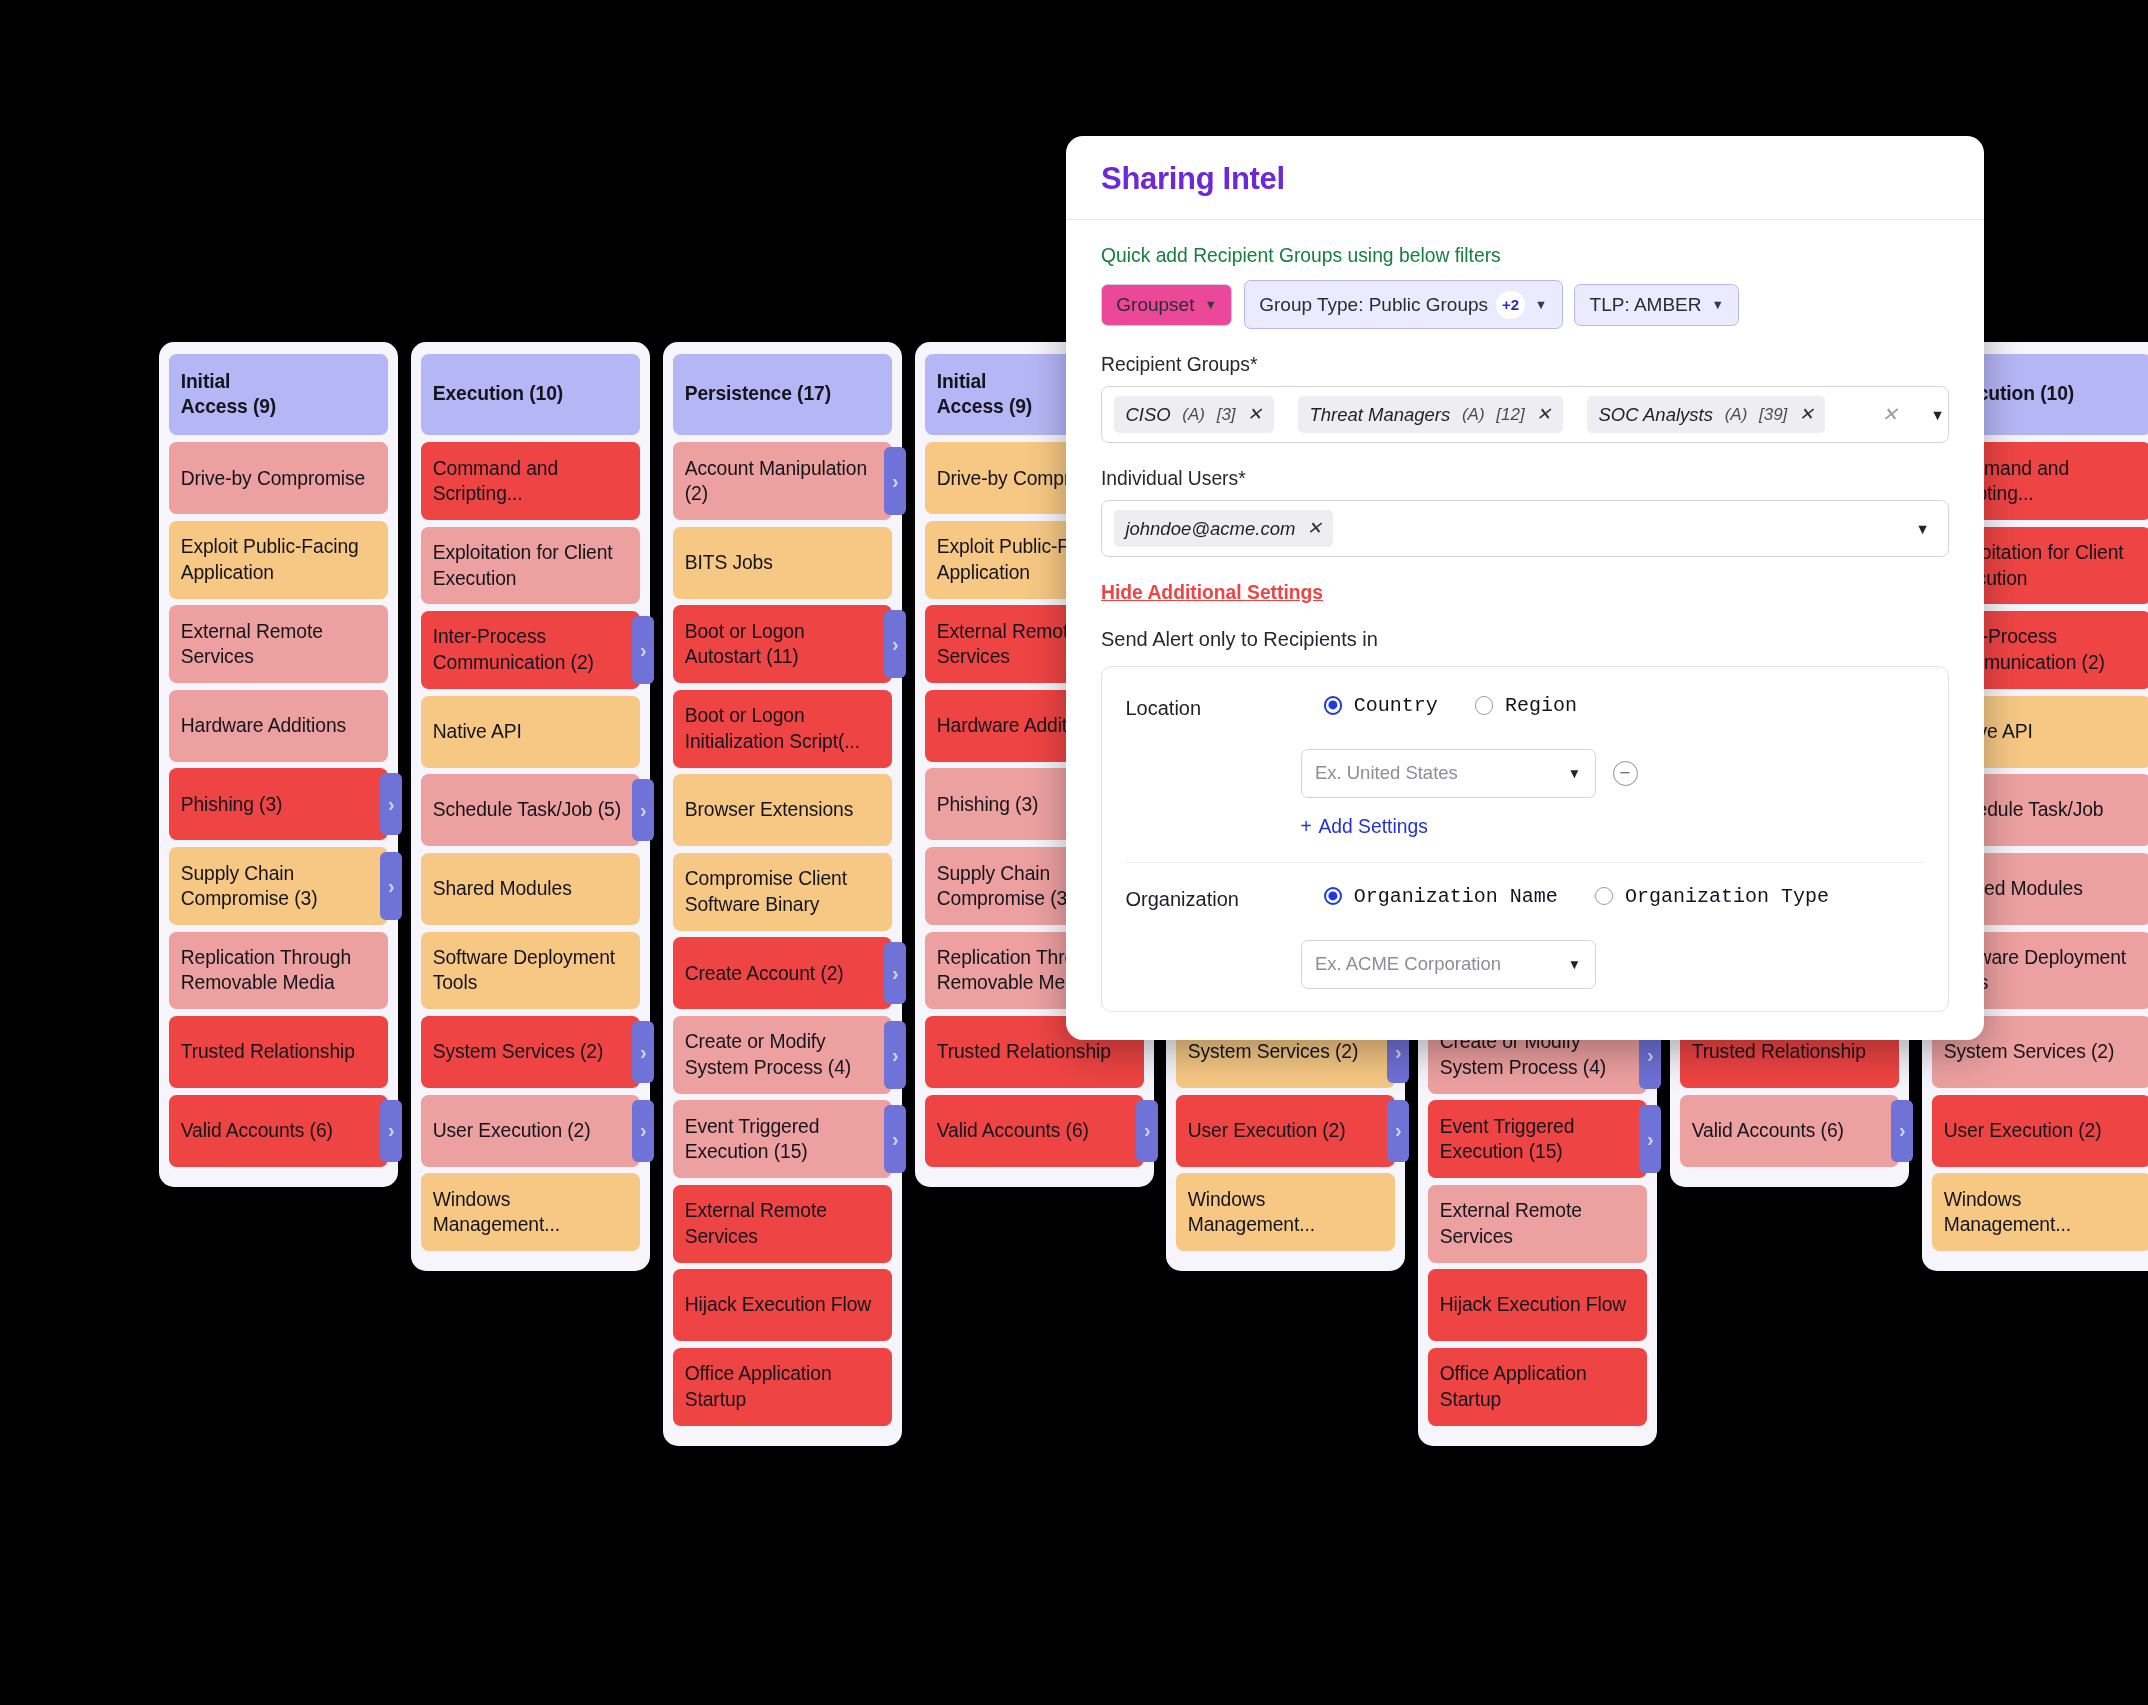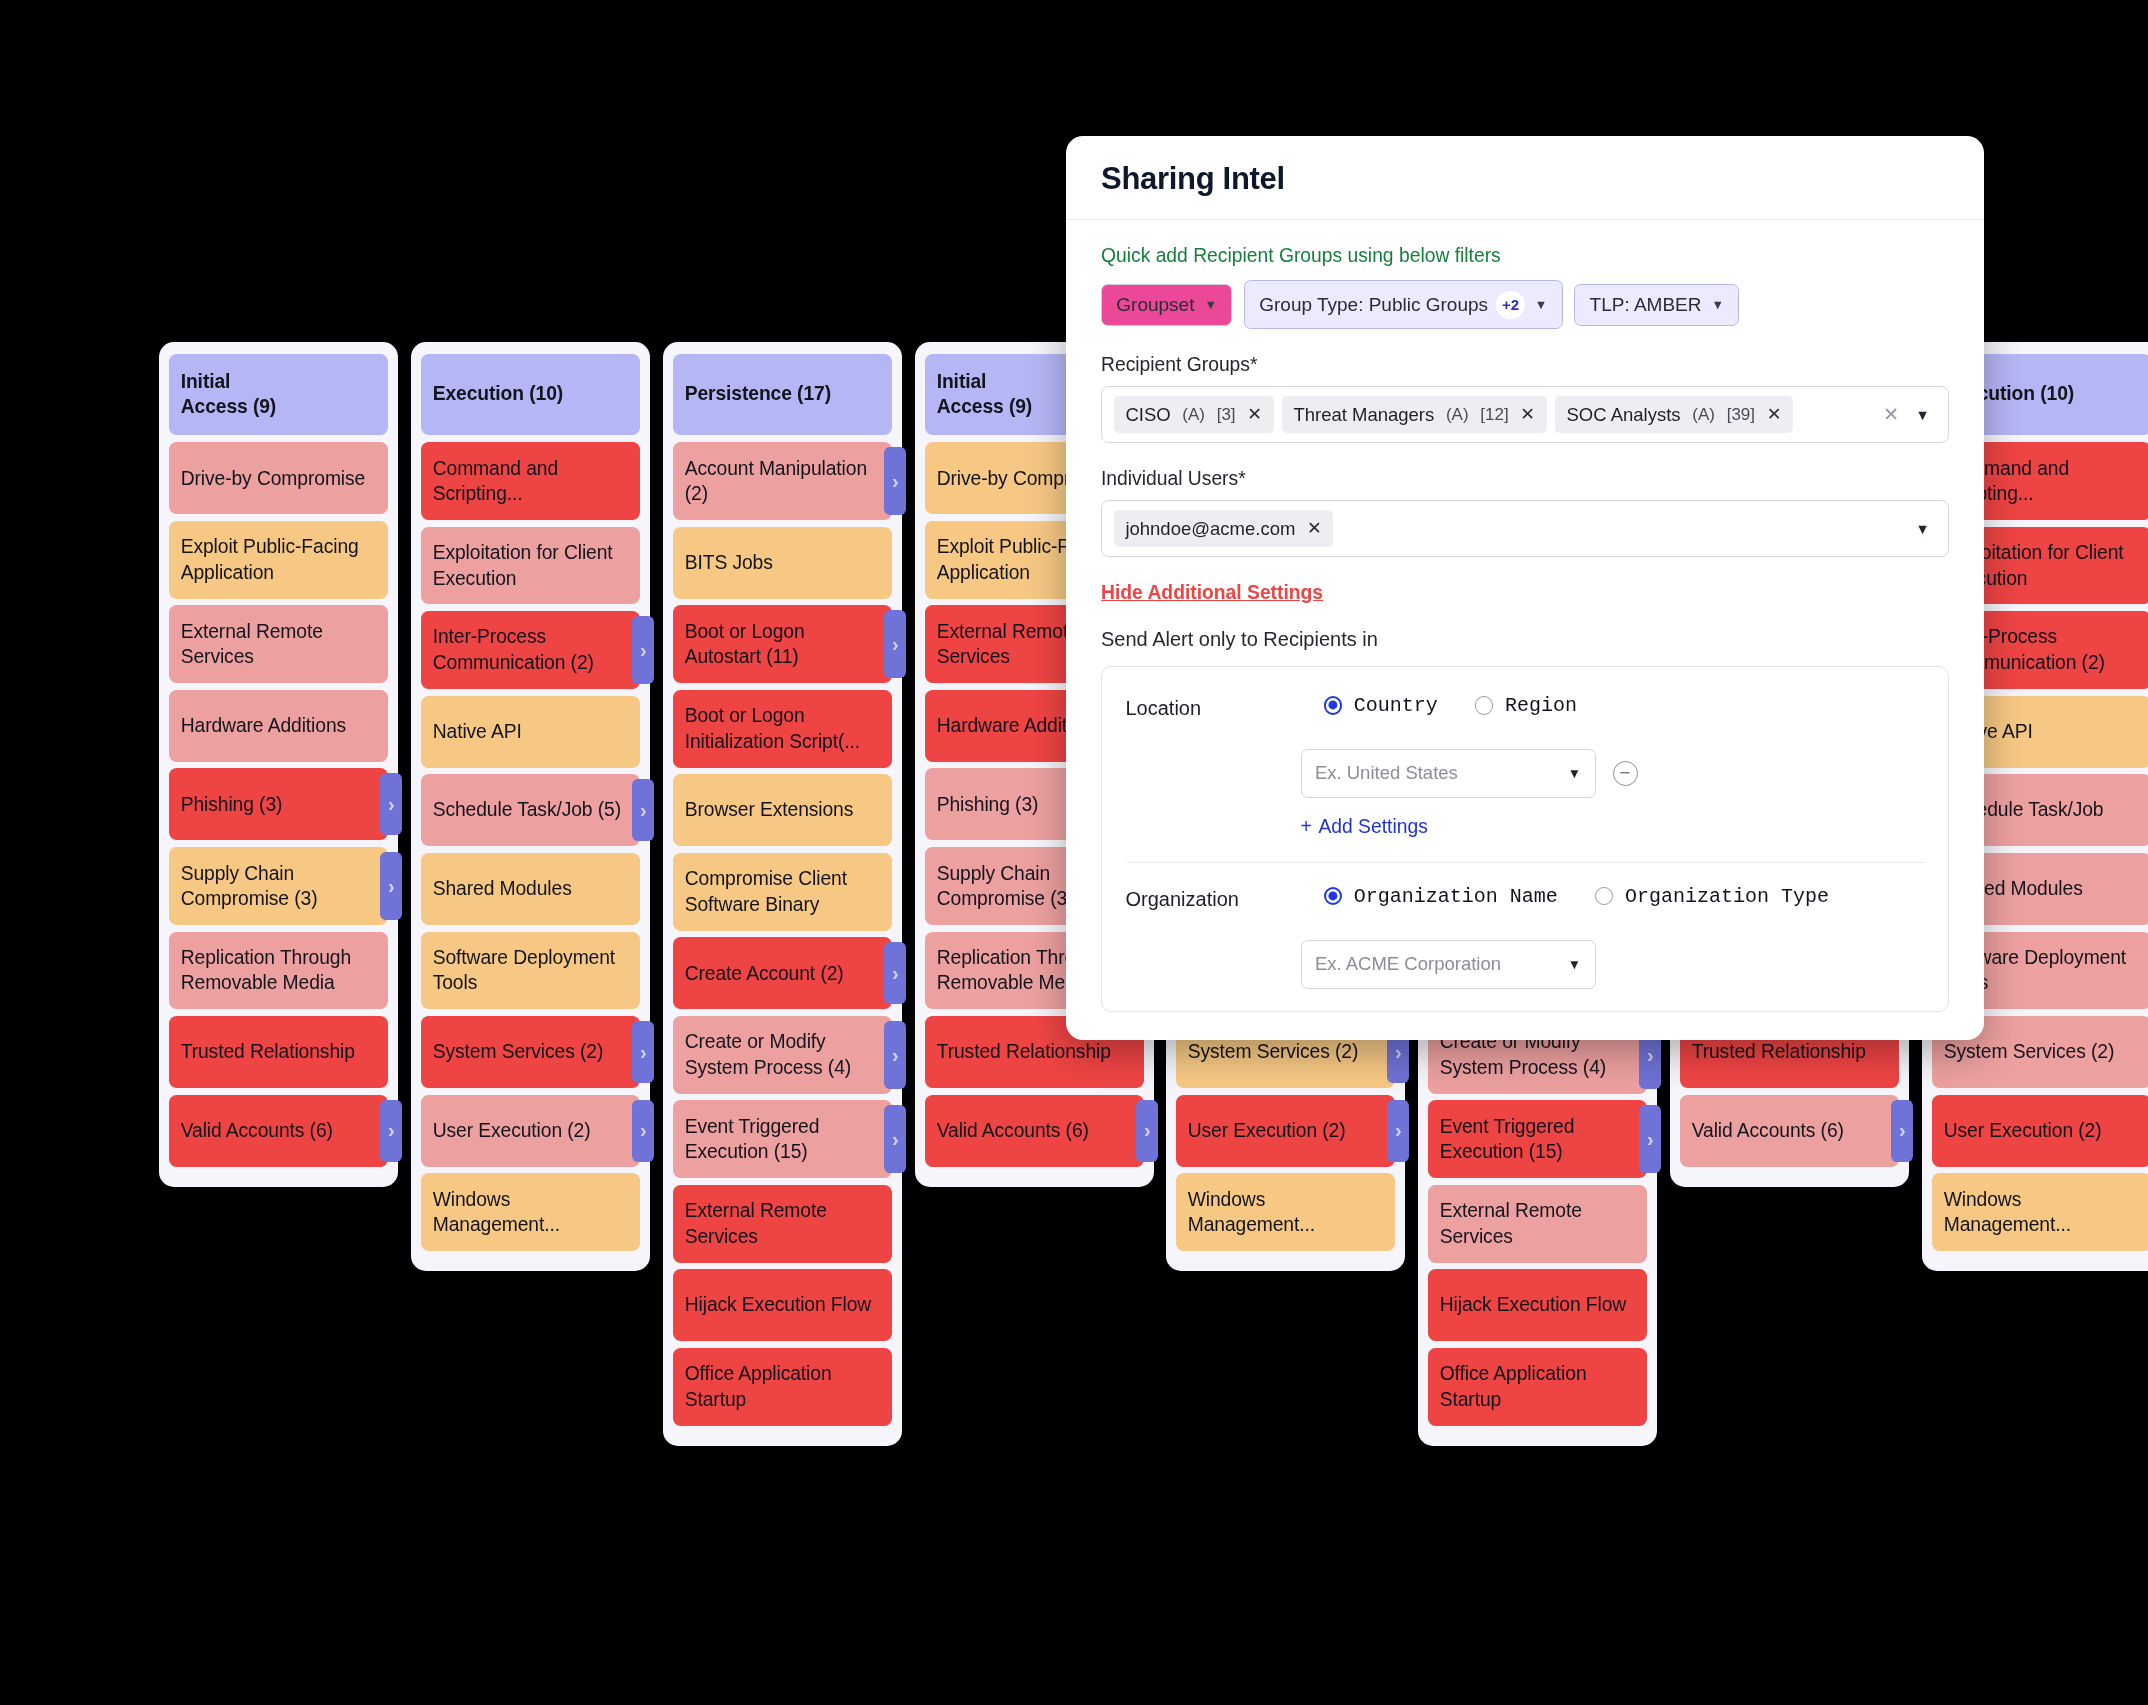--- a/index.html
+++ b/index.html
@@ -67,21 +67,21 @@
     width: 918px;
     background: #ffffff;
     border-radius: 17px;
     box-shadow: 0 11.7px 39px rgba(0,0,0,0.30);
     z-index: 50;
     padding-bottom: 28.5px;
   }
   .modal-title {
     font-size: 31px;
     font-weight: 700;
-    color: #0f172a;
+    color: #6d28d9;
     padding: 25px 18px 22px 35px;
     border-bottom: 0.8px solid #e8e8ef;
     letter-spacing: -0.3px;
   }
   .modal-body { padding: 0 35px; }
   .sub-label {
     font-size: 19.3px;
     color: #15803d;
     margin-top: 25px;
     margin-bottom: 13.4px;
@@ -119,22 +119,23 @@
   }
   .field-label .req { color: #27272e; }
 
   .token-field {
     border: 1.3px solid #d4d4dd;
     border-radius: 7.6px;
     min-height: 57px;
     display: flex;
     align-items: center;
     padding: 6.7px 8.4px 6.7px 11.7px;
-    gap: 8px;
+    gap: 24px;
     background: #fff;
+    font-style: italic;
   }
   .token {
     display: inline-flex; align-items: center; gap: 11.7px;
     background: #eeeef2;
     border-radius: 5px;
     padding: 7.6px 11.7px;
     font-size: 18.5px;
     color: #1f1f27;
     white-space: nowrap;
   }

